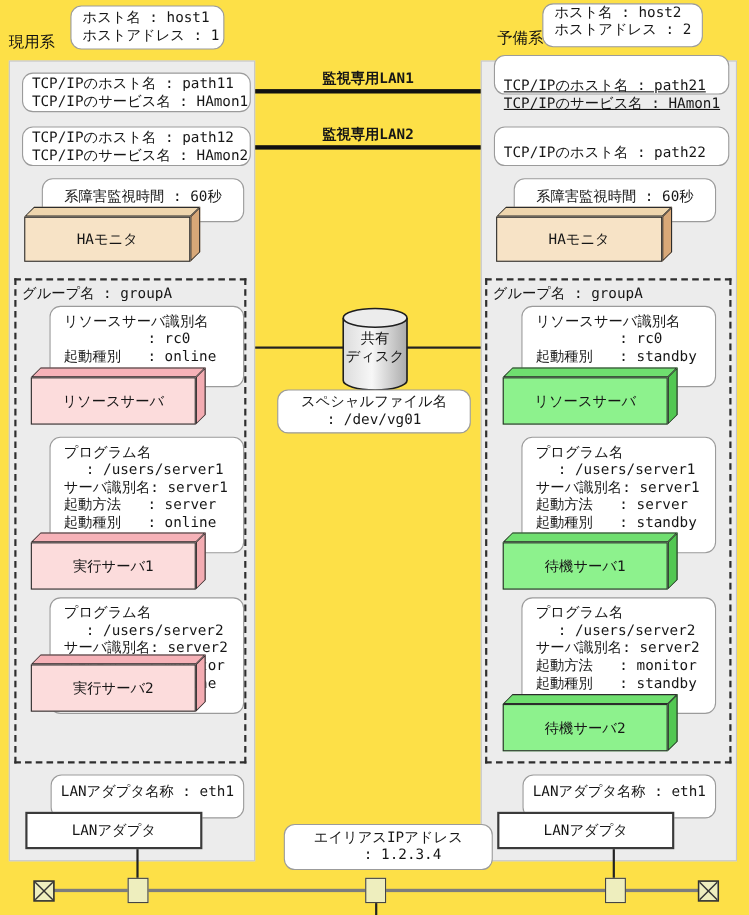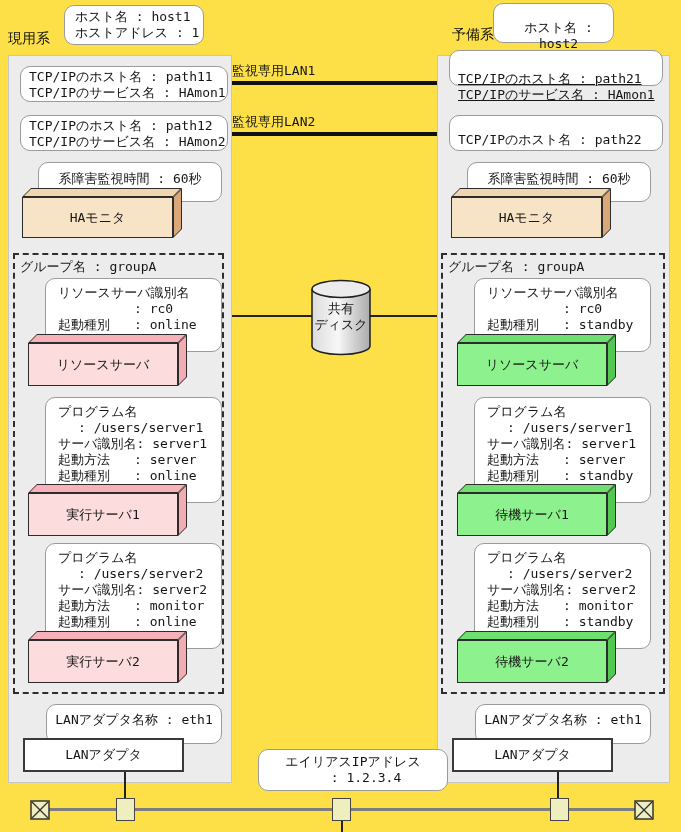--- a/index.html
+++ b/index.html
@@ -24,40 +24,40 @@
   .b3d .f{position:absolute;left:0;top:9px;box-sizing:border-box;border:1.5px solid #2c2c2c;
           display:flex;align-items:center;justify-content:center;font-size:13px;}
   .b3d .t{position:absolute;left:0;top:0;height:9px;box-sizing:border-box;border:1.5px solid #2c2c2c;
           transform:skewX(-45deg);transform-origin:bottom left;}
   .b3d .s{position:absolute;top:9px;width:9px;box-sizing:border-box;border:1.5px solid #2c2c2c;
           transform:skewY(-45deg);transform-origin:top left;}
   .mon .f{background:var(--monitor-front,#f7e3c6);} .mon .t{background:var(--monitor-top,#efd6ae);} .mon .s{background:var(--monitor-side,#d8a878);}
   .act .f{background:var(--active-front,#fcdcdc);} .act .t{background:var(--active-top,#f6b2b8);} .act .s{background:var(--active-side,#f3acb2);}
   .stb .f{background:var(--standby-front,#8df28d);} .stb .t{background:var(--standby-top,#6fdf6f);} .stb .s{background:var(--standby-side,#52c852);}
   .lanline{position:absolute;height:4px;background:var(--lan-line,#111);}
-  .lanlabel{position:absolute;width:205px;text-align:left;font-size:13px;}
+  .lanlabel{position:absolute;width:205px;text-align:center;font-size:13px;font-weight:bold;}
   .thinline{position:absolute;background:#222;}
   .netline{position:absolute;height:3px;background:var(--network-line,#7d7d7d);}
   .connector{position:absolute;width:19px;height:23px;background:var(--connector-fill,#eeeebe);border:1.5px solid #444;box-sizing:border-box;}
   .lanadapter{position:absolute;background:#fff;border:2px solid #3a3a3a;box-sizing:border-box;
               display:flex;align-items:center;justify-content:center;font-size:13px;}
   .disklabel{position:absolute;text-align:center;line-height:16px;font-size:13px;}
 </style>
 </head>
 <body>
 
 <div class="canvas">
 
   <div class="rbox" style="left:64px;top:5px;width:140px;height:40px;padding:3px 0 0 10px;line-height:16px;">
     <div>ホスト名 : host1</div>
     <div>ホストアドレス : 1</div>
   </div>
   <div class="syslabel" style="left:8px;top:30px;">現用系</div>
 
-  <div class="rbox" style="left:493px;top:3px;width:121px;height:40px;padding:16px 0 0 10px;line-height:16px;text-align:center;">
+  <div class="rbox" style="left:493px;top:3px;width:146px;height:40px;padding:0 0 0 10px;line-height:16px;">
     <div>ホスト名 : host2</div>
     <div>ホストアドレス : 2</div>
   </div>
   <div class="syslabel" style="left:452px;top:26px;">予備系</div>
 
   <div class="panel" style="left:8px;top:55px;width:224px;height:728px;"></div>
   <div class="panel" style="left:437px;top:55px;width:233px;height:728px;"></div>
 
   <div class="lanlabel" style="left:232px;top:62px;">監視専用LAN1</div>
   <div class="lanline" style="left:232px;top:81px;width:205px;"></div>
@@ -110,21 +110,21 @@
     <div class="f" style="width:150px;height:43px;">実行サーバ1</div>
   </div>
 
   <div class="rbox info" style="left:45px;top:543px;width:177px;height:106px;">
     <div class="row"><span>プログラム名</span></div>
     <div class="row ind"><span>: /users/server2</span></div>
     <div class="row"><span class="l">サーバ識別名</span><span>: server2</span></div>
     <div class="row"><span class="l">起動方法</span><span>: monitor</span></div>
     <div class="row"><span class="l">起動種別</span><span>: online</span></div>
   </div>
-  <div class="b3d act" style="left:28px;top:631px;width:160px;height:53px;">
+  <div class="b3d act" style="left:28px;top:595px;width:160px;height:53px;">
     <div class="t" style="width:150px;"></div>
     <div class="s" style="left:150px;height:43px;"></div>
     <div class="f" style="width:150px;height:43px;">実行サーバ2</div>
   </div>
 
   <div class="rbox" style="left:46px;top:704px;width:176px;height:40px;text-align:center;padding-top:6px;">
     <span>LANアダプタ名称 : eth1</span>
   </div>
   <div class="lanadapter" style="left:23px;top:738px;width:161px;height:34px;">
     <span>LANアダプタ</span>
@@ -209,20 +209,24 @@
       </defs>
       <path d="M1,10 v57 a29,8.5 0 0 0 58,0 v-57" fill="url(#cylg)" stroke="#1e1e1e" stroke-width="1.5"></path>
       <ellipse cx="30" cy="10" rx="29" ry="8.5" fill="#ececec" stroke="#1e1e1e" stroke-width="1.5"></ellipse>
     </svg>
   </div>
   <div class="disklabel" style="left:306px;top:301px;width:70px;">
     <div>共有</div>
     <div>ディスク</div>
   </div>
 
+  <div class="rbox ctr" style="left:252px;top:354px;width:176px;height:40px;">
+    <div>スペシャルファイル名</div>
+    <div>: /dev/vg01</div>
+  </div>
 
   <div class="rbox ctr" style="left:258px;top:749px;width:190px;height:42px;">
     <div>エイリアスIPアドレス</div>
     <div style="padding-left:26px;">: 1.2.3.4</div>
   </div>
 
   <div class="thinline" style="left:124px;top:772px;width:2px;height:28px;"></div>
   <div class="thinline" style="left:557px;top:772px;width:2px;height:28px;"></div>
 
   <div class="netline" style="left:33px;top:808px;width:615px;"></div>

